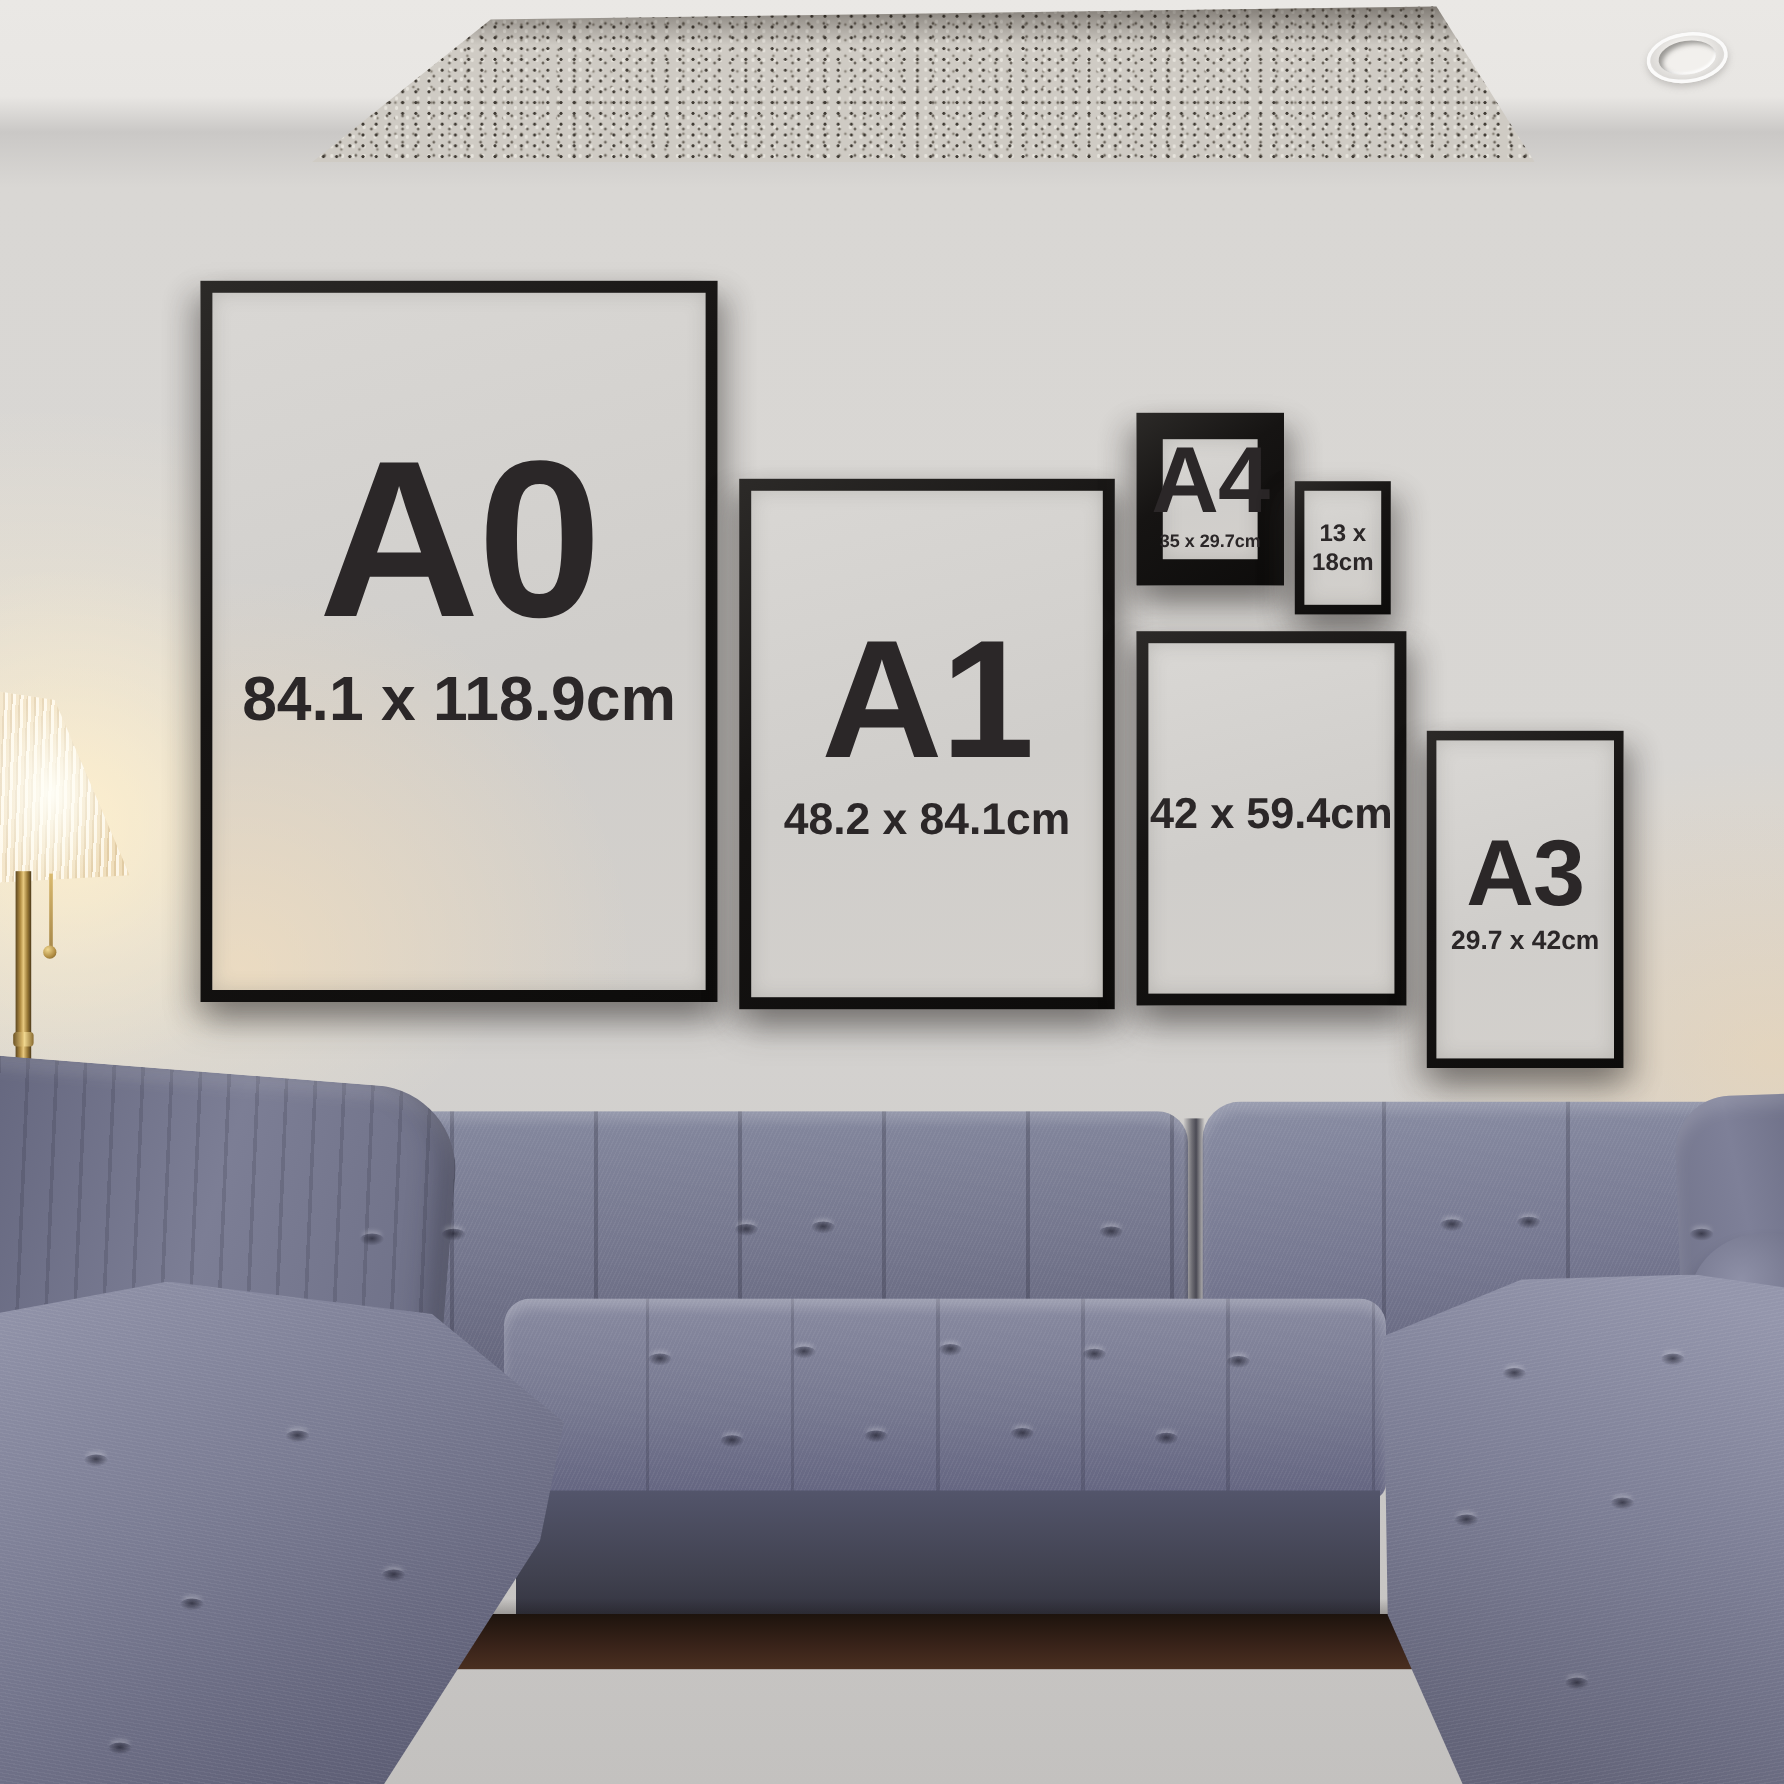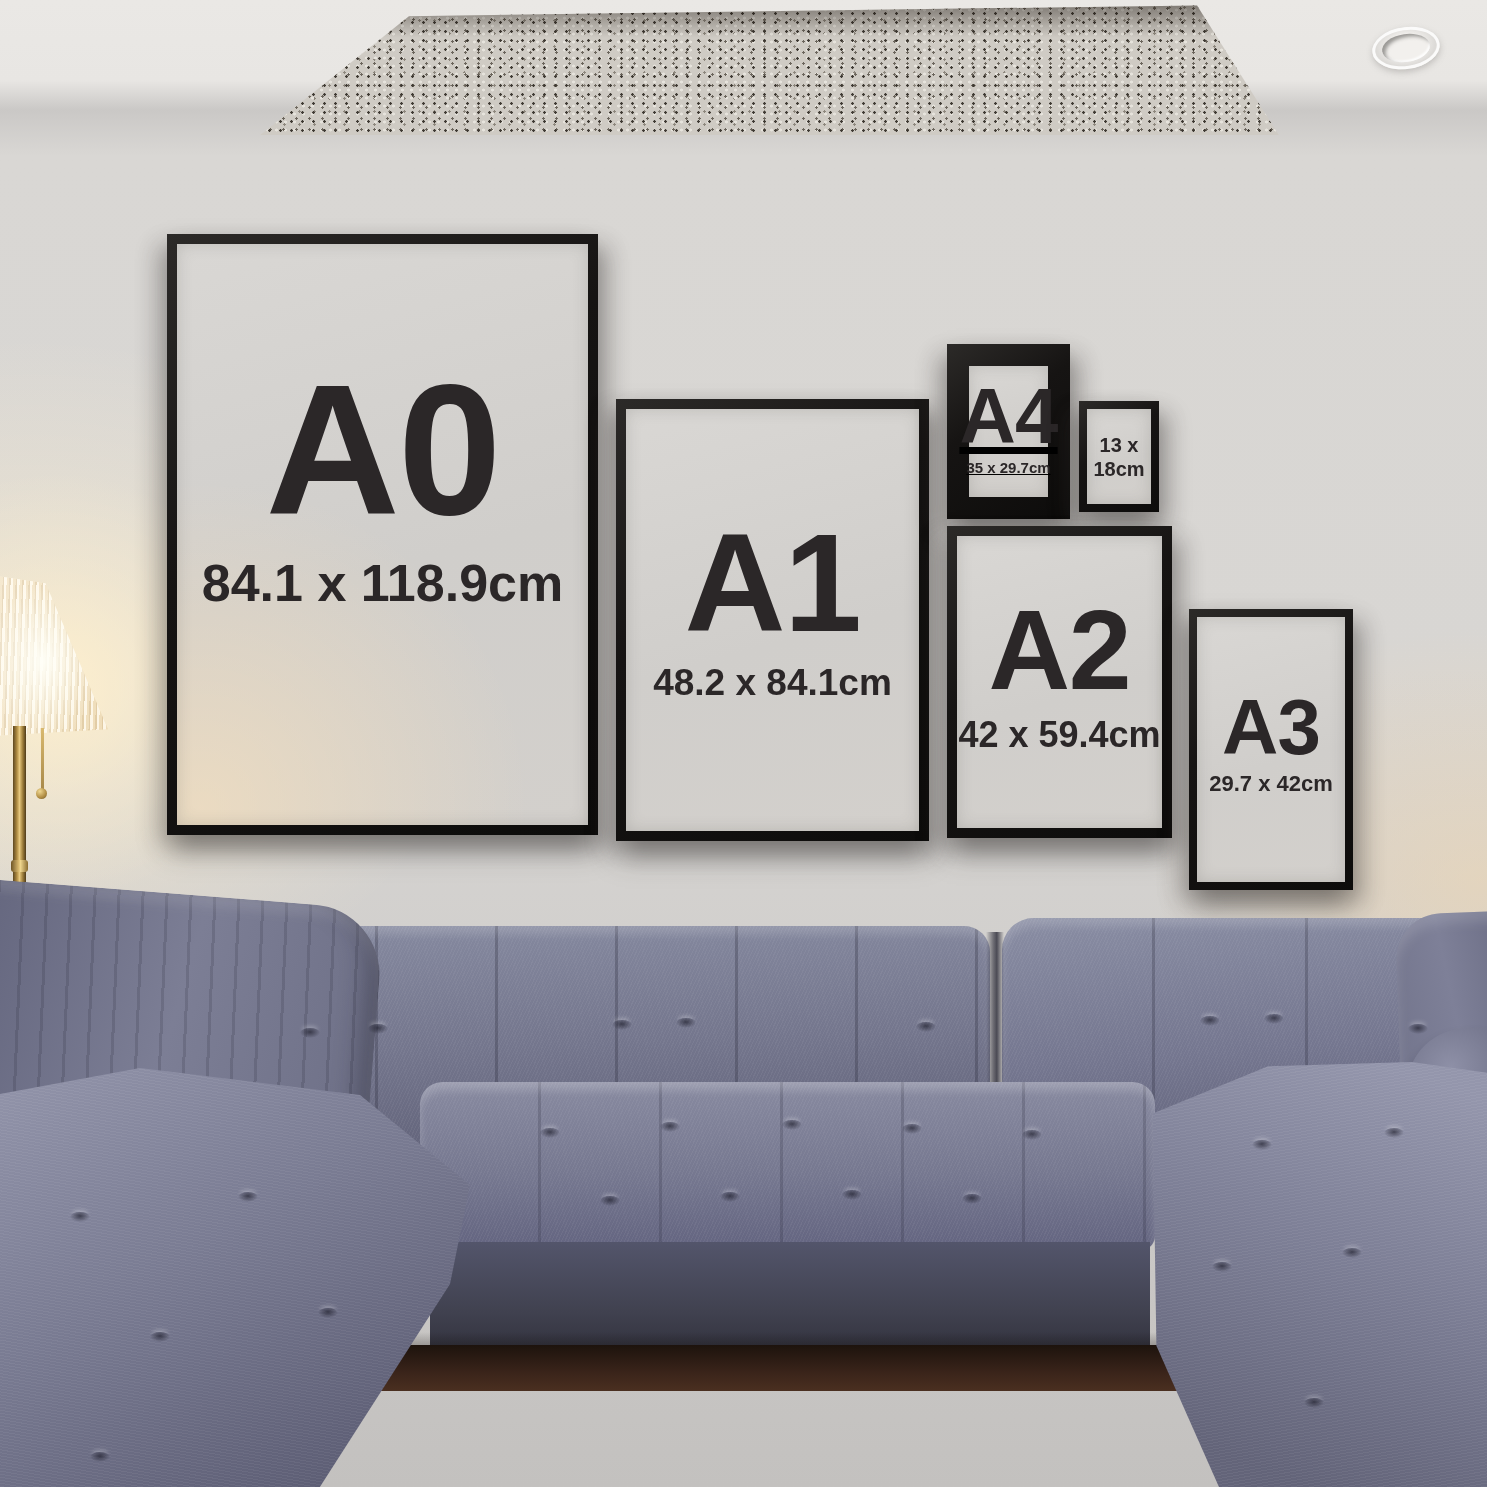--- a/index.html
+++ b/index.html
@@ -33,21 +33,21 @@
       radial-gradient(circle at 6% 97%, rgba(255,228,185,0.55), rgba(255,228,185,0) 48%),
       linear-gradient(165deg,#d9d7d4 0%,#d0cecb 55%,#d3d0cc 100%);}
   .frame-a0 .mat{transform:none;text-align:center;}
   .frame-a0 .content{transform:translateY(-50px);}
   .frame-a0 .label{font-size:186px;}
   .frame-a0 .dims{font-size:52px;margin-top:12px;}
   .frame-a1{left:616px;top:399px;width:313px;height:442px;padding:10px;}
   .frame-a1 .content{transform:translateY(-12px);}
   .frame-a1 .label{font-size:140px;}
   .frame-a1 .dims{font-size:37px;margin-top:10px;}
-  .frame-a4{left:947px;top:344px;width:123px;height:175px;padding:22px;text-decoration:underline;}
+  .frame-a4{left:947px;top:344px;width:123px;height:144px;padding:22px;}
   .frame-a4 .content{transform:translateY(-5px);}
   .frame-a4 .label{font-size:78px;}
   .frame-a4 .dims{font-size:15px;margin-top:5px;}
   .frame-13x18{left:1079px;top:401px;width:80px;height:111px;padding:8px;}
   .frame-13x18 .dims{font-size:20px;white-space:pre-line;line-height:1.2;}
   .frame-a2{left:947px;top:526px;width:225px;height:312px;padding:10px;}
   .frame-a2 .content{transform:translateY(-8px);}
   .frame-a2 .label{font-size:113px;}
   .frame-a2 .dims{font-size:36px;margin-top:8px;}
   .frame-a3{left:1189px;top:609px;width:164px;height:281px;padding:8px;}
@@ -184,21 +184,20 @@
 
         <div class="dims">13 x
 18cm</div>
       </div>
     </div>
   </div>
 
   <div class="frame frame-a2">
     <div class="mat">
       <div class="content">
-        <div class="label">A2</div>
         <div class="dims">42 x 59.4cm</div>
       </div>
     </div>
   </div>
 
   <div class="frame frame-a3">
     <div class="mat">
       <div class="content">
         <div class="label">A3</div>
         <div class="dims">29.7 x 42cm</div>

